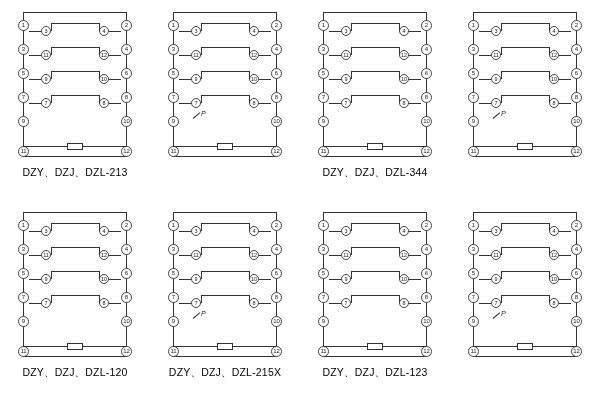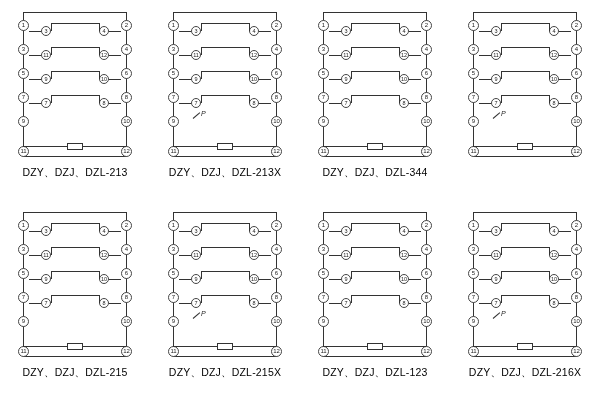--- a/index.html
+++ b/index.html
@@ -179,21 +179,20 @@
       <div class="wire h" style="left: 51px; top: 95px; width: 48px;"></div>
       <div class="wire v" style="left: 51px; top: 95px; height: 8px;"></div>
       <div class="wire v" style="left: 99px; top: 95px; height: 8px;"></div>
       <div class="coil" style="left: 67px; top: 143px;"></div>
       <div class="wire h" style="left: 23px; top: 146px; width: 44px;"></div>
       <div class="wire h" style="left: 83px; top: 146px; width: 43px;"></div>
       <div class="wire v" style="left: 23px; top: 127px; height: 19px;"></div>
       <div class="wire v" style="left: 126px; top: 127px; height: 19px;"></div>
       <div class="plabel" style="left: 51px; top: 110px;">P</div>
       <div class="slash" style="left: 43px; top: 118px;"></div>
-      <div class="caption">DZY、DZJ、DZL-213X</div>
     </div>
     <div class="cell" style="left: 300px; top: 0px;">
       <div class="diagram-box"></div>
       <div class="term" style="left: 18px; top: 20px;">1</div>
       <div class="term" style="left: 18px; top: 44px;">3</div>
       <div class="term" style="left: 18px; top: 68px;">5</div>
       <div class="term" style="left: 18px; top: 92px;">7</div>
       <div class="term" style="left: 18px; top: 116px;">9</div>
       <div class="term" style="left: 18px; top: 146px;">11</div>
       <div class="term" style="left: 121px; top: 20px;">2</div>
@@ -327,21 +326,21 @@
       <div class="wire h" style="left: 29px; top: 103px; width: 12px;"></div>
       <div class="wire h" style="left: 109px; top: 103px; width: 12px;"></div>
       <div class="wire h" style="left: 51px; top: 95px; width: 48px;"></div>
       <div class="wire v" style="left: 51px; top: 95px; height: 8px;"></div>
       <div class="wire v" style="left: 99px; top: 95px; height: 8px;"></div>
       <div class="coil" style="left: 67px; top: 143px;"></div>
       <div class="wire h" style="left: 23px; top: 146px; width: 44px;"></div>
       <div class="wire h" style="left: 83px; top: 146px; width: 43px;"></div>
       <div class="wire v" style="left: 23px; top: 127px; height: 19px;"></div>
       <div class="wire v" style="left: 126px; top: 127px; height: 19px;"></div>
-      <div class="caption">DZY、DZJ、DZL-215</div>
+      <div class="caption">DZY、DZJ、DZL-120</div>
     </div>
     <div class="cell" style="left: 150px; top: 200px; text-decoration: underline;">
       <div class="diagram-box"></div>
       <div class="term" style="left: 18px; top: 20px;">1</div>
       <div class="term" style="left: 18px; top: 44px;">3</div>
       <div class="term" style="left: 18px; top: 68px;">5</div>
       <div class="term" style="left: 18px; top: 92px;">7</div>
       <div class="term" style="left: 18px; top: 116px;">9</div>
       <div class="term" style="left: 18px; top: 146px;">11</div>
       <div class="term" style="left: 121px; top: 20px;">2</div>
@@ -478,15 +477,14 @@
       <div class="wire h" style="left: 51px; top: 95px; width: 48px;"></div>
       <div class="wire v" style="left: 51px; top: 95px; height: 8px;"></div>
       <div class="wire v" style="left: 99px; top: 95px; height: 8px;"></div>
       <div class="coil" style="left: 67px; top: 143px;"></div>
       <div class="wire h" style="left: 23px; top: 146px; width: 44px;"></div>
       <div class="wire h" style="left: 83px; top: 146px; width: 43px;"></div>
       <div class="wire v" style="left: 23px; top: 127px; height: 19px;"></div>
       <div class="wire v" style="left: 126px; top: 127px; height: 19px;"></div>
       <div class="plabel" style="left: 51px; top: 110px;">P</div>
       <div class="slash" style="left: 43px; top: 118px;"></div>
-      <div class="caption">DZY、DZJ、DZL-216X</div>
     </div>
   </div>
 
 </body></html>

